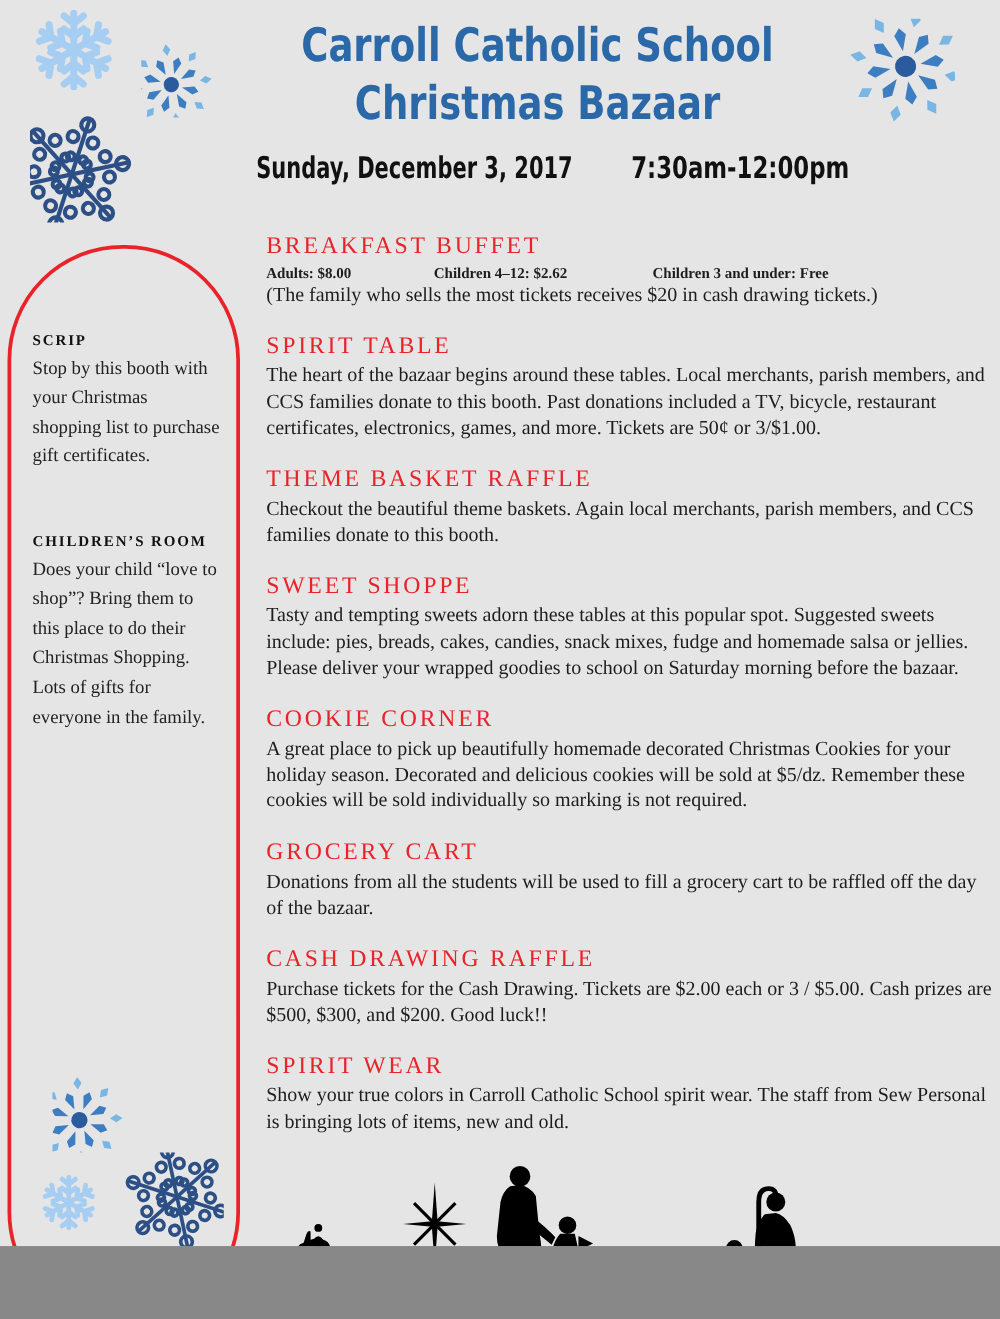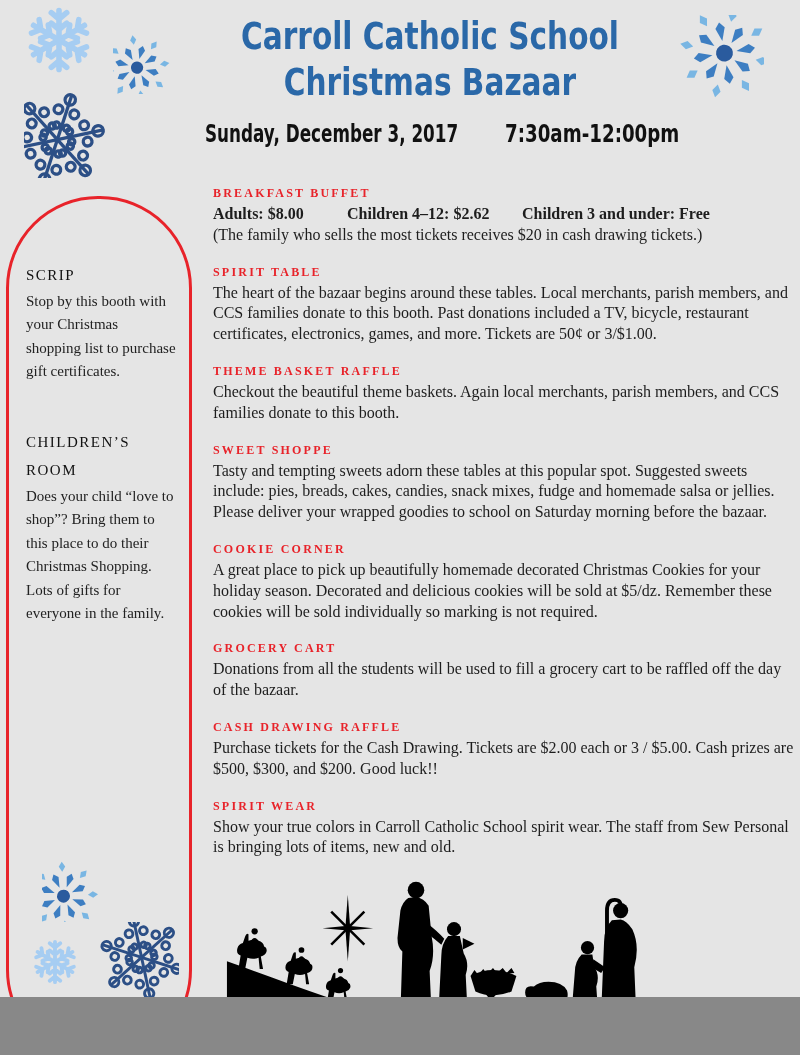--- a/index.html
+++ b/index.html
@@ -24,33 +24,33 @@
   .date-text{left:205px;top:0;transform:scaleX(.70);}
   .time-text{left:505px;top:0;transform:scaleX(.76);}
   
   .sidebar{
     position:absolute;left:6px;top:196px;width:186px;height:866px;
     border:3px solid #e8232a;border-radius:92px;
     box-sizing:border-box;padding:62px 13px 0 17px;
   }
   .sb-section{margin-bottom:44px;}
   .sb-title{
-    font-weight:normal;font-size:15px;letter-spacing:1.5px;
+    font-weight:bold;font-size:12px;letter-spacing:1.5px;
     line-height:1.9;color:#111;
   }
   .sb-body{font-size:15px;line-height:1.57;color:#222;}
   
   .main{position:absolute;left:213px;top:186px;width:582px;}
   .section{margin-bottom:19px;}
   .sec-title{
-    color:#e8232a;font-weight:bold;font-size:12px;
+    color:#e8232a;font-weight:normal;font-size:19px;
     letter-spacing:2.2px;margin-bottom:3px;
   }
   .sec-body{font-size:16px;line-height:1.3;color:#1d1d1d;}
-  .pricing{display:flex;font-weight:bold;font-size:16px;line-height:1.3;}
+  .pricing{display:flex;font-weight:bold;font-size:12px;line-height:1.3;}
   .price-1{width:134px;flex:none;}
   .price-2{width:175px;flex:none;}
   .price-3{flex:none;}
   
   .flake{position:absolute;}
   .nativity{margin:10px 0 0 12px;display:block;}
 </style>
 </head>
 <body>
 

